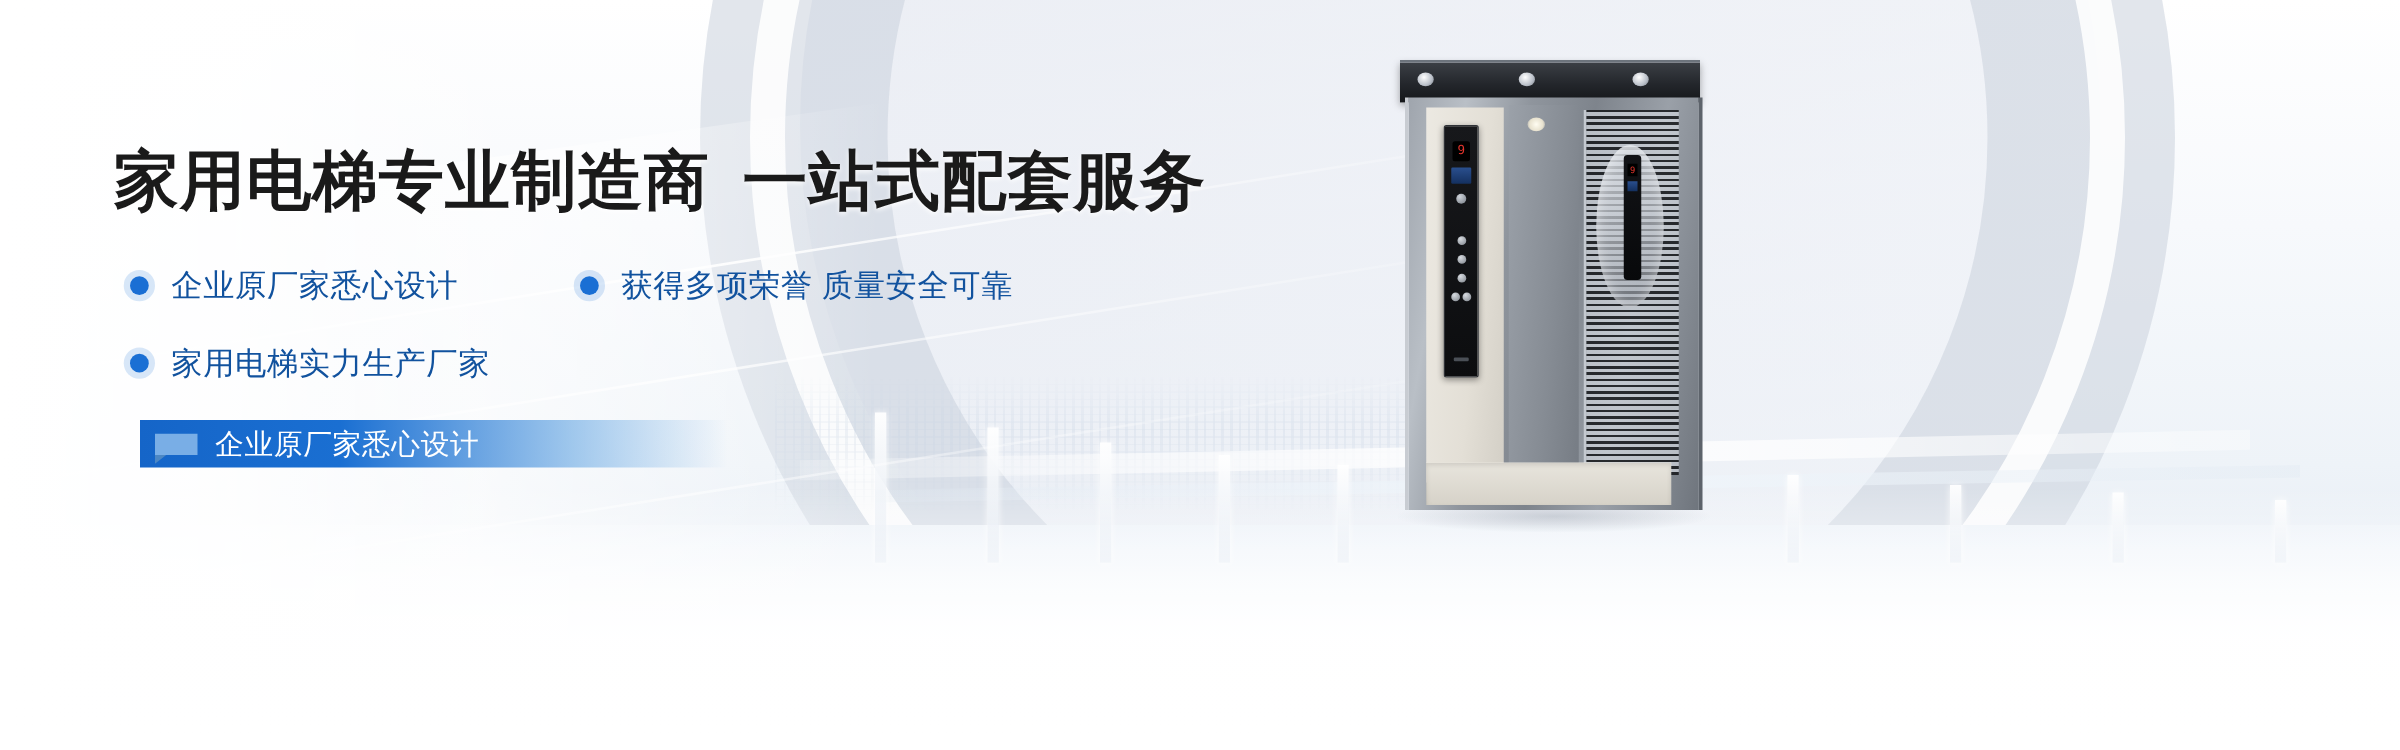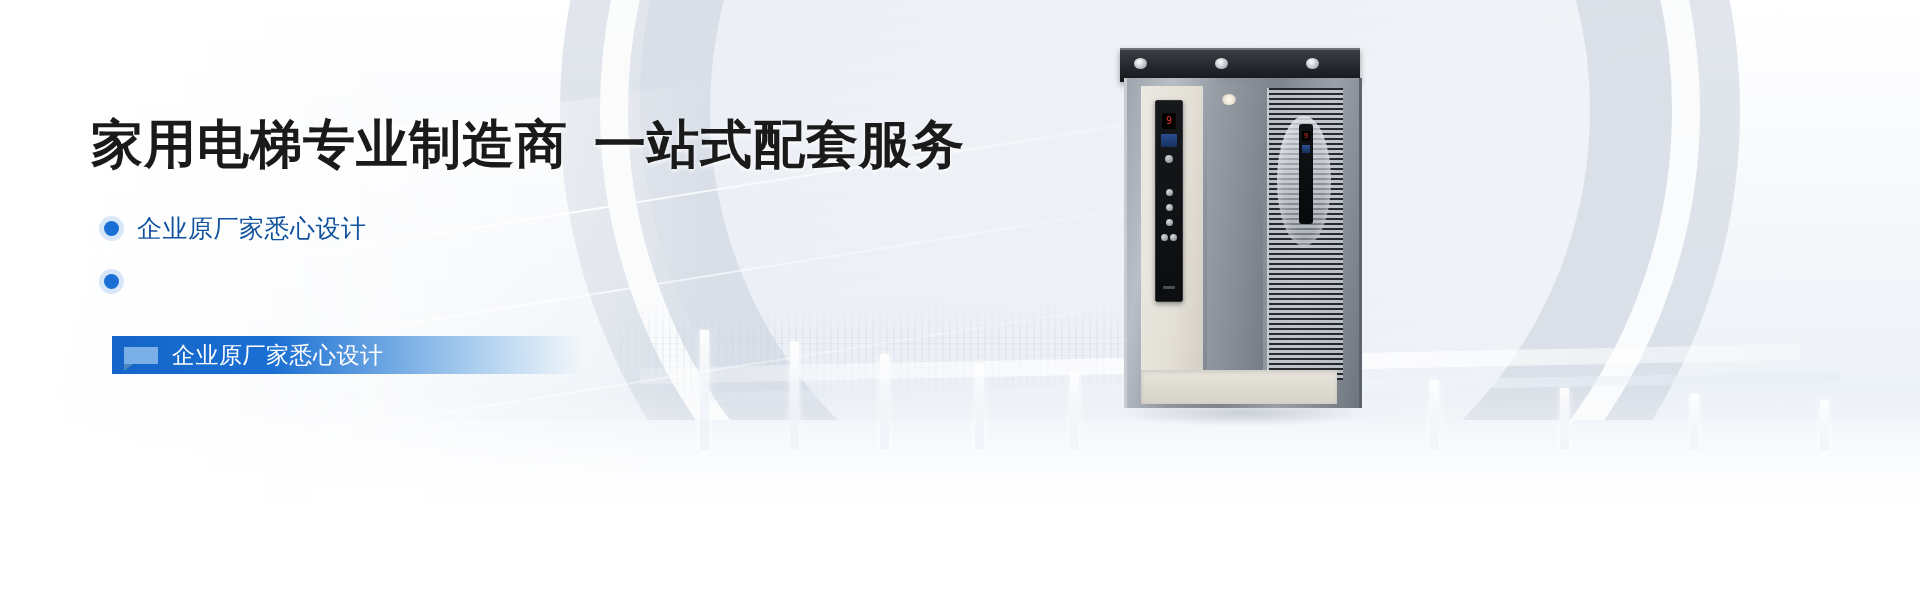--- a/index.html
+++ b/index.html
@@ -282,24 +282,29 @@
     <div class="headline">
       <span>家用电梯专业制造商</span><span class="gap"></span><span>一站式配套服务</span>
     </div>
 
     <div class="bullets">
       <div class="brow">
         <div class="bcell c1">
           <div class="dot"></div>
           <div class="btext">企业原厂家悉心设计</div>
         </div>
+        <div class="bcell">
+          <div class="dot"></div>
+          <div class="btext">获得多项荣誉 质量安全可靠</div>
+        </div>
       </div>
       <div class="brow">
         <div class="bcell c1">
           <div class="dot"></div>
+          <div class="btext">家用电梯实力生产厂家</div>
         </div>
       </div>
     </div>
 
     <div class="tag">
       <div class="flag"></div>
       <div class="tagtext">企业原厂家悉心设计</div>
     </div>
 
   </div>

